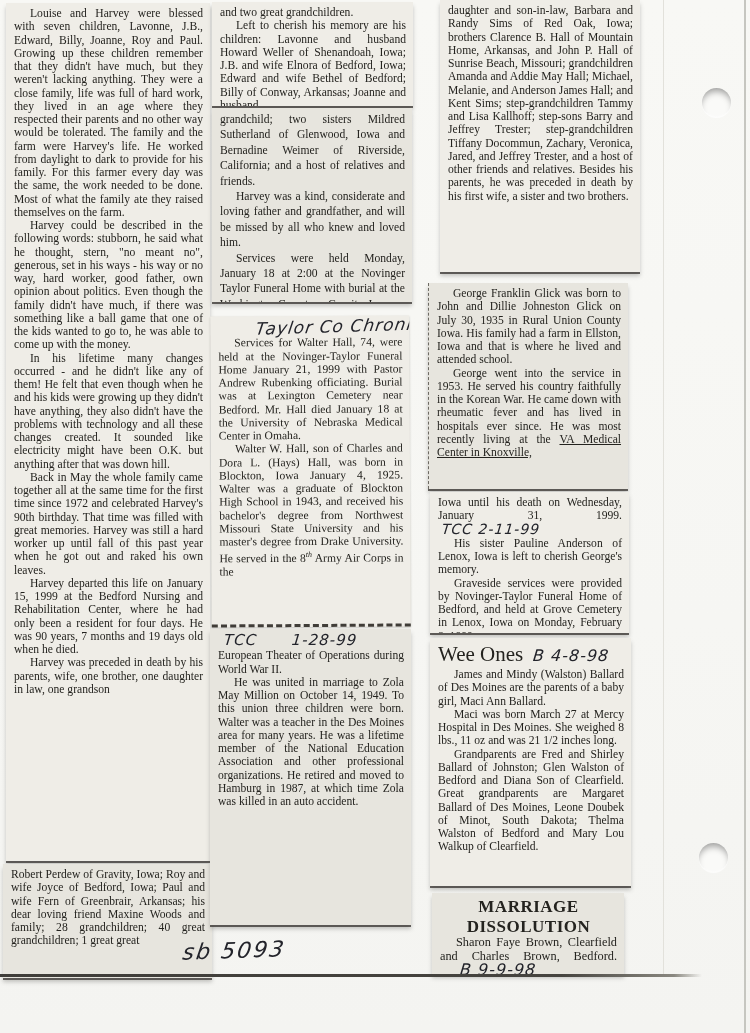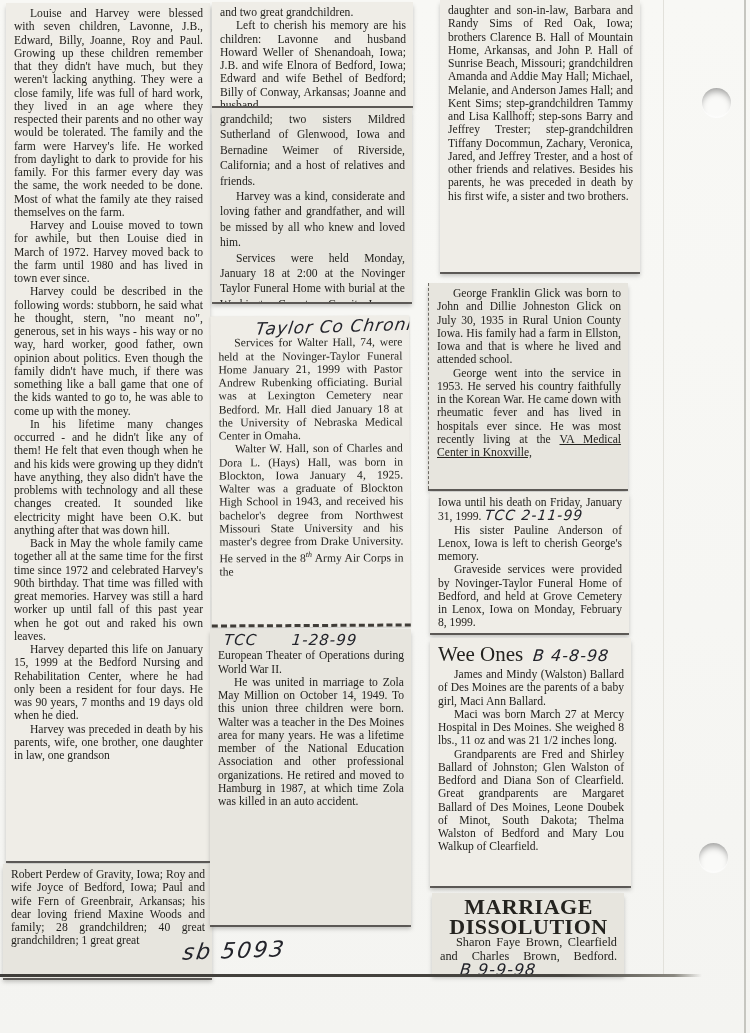--- a/index.html
+++ b/index.html
@@ -36,21 +36,21 @@
   .hw-block { position:absolute; }
   .hw-tcc128 { font-size:15px; margin:1px 0 2px 6px; }
   .hw-inline { font-size:14px; margin-left:4px; }
   .hw-sb { font-size:22px; letter-spacing:2px; }
   .headline-weeones {
     font-size:21px; line-height:24px; font-weight:500; text-indent:0;
     font-family:"Liberation Serif", serif; text-align:left;
   }
   .headline-weeones .hw-inline { font-size:16px; margin-left:10px; }
   .headline-marriage {
-    font-weight:bold; font-size:22px; line-height:19.5px; text-align:center;
+    font-weight:bold; font-size:17px; line-height:19.5px; text-align:center;
     letter-spacing:.5px; margin:0;
   }
   .marriage-body { font-size:12.3px; line-height:13.5px; }
   .hole {
     position:absolute; width:29px; height:29px; border-radius:50%;
     background:#fafaf8;
     box-shadow:inset 0 6px 7px -3px rgba(0,0,0,.38), inset 0 -2px 3px -2px rgba(255,255,255,.9), 0 1px 1px rgba(255,255,255,.8);
   }
   .bottom-edge {
     position:absolute; left:0; top:974px; width:702px; height:3px;
@@ -63,21 +63,20 @@
     position:absolute; top:0; left:663px; width:1px; height:975px; background:#e2e1db;
   }
 </style>
 </head>
 <body>
 
 <div id="page">
 
   <div class="clipping cut-bottom bg-light" style="left:6px; top:3px; width:204px; height:858px;">
     <p class="indent">Louise and Harvey were blessed with seven children, Lavonne, J.B., Edward, Billy, Joanne, Roy and Paul. Growing up these children remember that they didn't have much, but they weren't lacking anything. They were a close family, life was full of hard work, they lived in an age where they respected their parents and no other way would be tolerated. The family and the farm were Harvey's life. He worked from daylight to dark to provide for his family. For this farmer every day was the same, the work needed to be done. Most of what the family ate they raised themselves on the farm.</p>
-    <p class="indent">Harvey and Louise moved to town for awhile, but then Louise died in March of 1972. Harvey moved back to the farm until 1980 and has lived in town ever since.</p>
     <p class="indent">Harvey could be described in the following words: stubborn, he said what he thought, stern, "no meant no", generous, set in his ways - his way or no way, hard worker, good father, own opinion about politics. Even though the family didn't have much, if there was something like a ball game that one of the kids wanted to go to, he was able to come up with the money.</p>
     <p class="indent">In his lifetime many changes occurred - and he didn't like any of them! He felt that even though when he and his kids were growing up they didn't have anything, they also didn't have the problems with technology and all these changes created. It sounded like electricity might have been O.K. but anything after that was down hill.</p>
     <p class="indent">Back in May the whole family came together all at the same time for the first time since 1972 and celebrated Harvey's 90th birthday. That time was filled with great memories. Harvey was still a hard worker up until fall of this past year when he got out and raked his own leaves.</p>
     <p class="indent">Harvey departed this life on January 15, 1999 at the Bedford Nursing and Rehabilitation Center, where he had only been a resident for four days. He was 90 years, 7 months and 19 days old when he died.</p>
     <p class="indent">Harvey was preceded in death by his parents, wife, one brother, one daughter in law, one grandson</p>
   </div>
 
   <div class="clipping cut-bottom bg-dark" style="left:3px; top:864px; width:209px; height:114px;">
     <p>Robert Perdew of Gravity, Iowa; Roy and wife Joyce of Bedford, Iowa; Paul and wife Fern of Greenbrair, Arkansas; his dear loving friend Maxine Woods and family; 28 grandchildren; 40 great grandchildren; 1 great great</p>
   </div>
@@ -110,21 +109,21 @@
   <div class="clipping cut-bottom bg-light" style="left:440px; top:0px; width:200px; height:272px;">
     <p>daughter and son-in-law, Barbara and Randy Sims of Red Oak, Iowa; brothers Clarence B. Hall of Mountain Home, Arkansas, and John P. Hall of Sunrise Beach, Missouri; grandchildren Amanda and Addie May Hall; Michael, Melanie, and Anderson James Hall; and Kent Sims; step-grandchildren Tammy and Lisa Kallhoff; step-sons Barry and Jeffrey Trester; step-grandchildren Tiffany Docommun, Zachary, Veronica, Jared, and Jeffrey Trester, and a host of other friends and relatives. Besides his parents, he was preceded in death by his first wife, a sister and two brothers.</p>
   </div>
 
   <div class="clipping cut-bottom edge-left-dashed bg-dark" style="left:428px; top:283px; width:200px; height:206px;">
     <p class="indent">George Franklin Glick was born to John and Dillie Johneston Glick on July 30, 1935 in Rural Union County Iowa. His family had a farm in Ellston, Iowa and that is where he lived and attended school.</p>
     <p class="indent"><span>George went into the service in 1953. He served his country faithfully in the Korean War. He came down with rheumatic fever and has lived in hospitals ever since. He was most recently living at the </span><span class="underline">VA Medical Center in Knoxville,</span></p>
   </div>
 
   <div class="clipping cut-bottom bg-light" style="left:430px; top:492px; width:199px; height:141px;">
-    <p><span>Iowa until his death on Friday, January 31, 1999.</span><span class="handwriting hw-inline">TCC 2-11-99</span></p>
+    <p><span>Iowa until his death on Wednesday, January 31, 1999.</span><span class="handwriting hw-inline">TCC 2-11-99</span></p>
     <p class="indent">His sister Pauline Anderson of Lenox, Iowa is left to cherish George's memory.</p>
     <p class="indent">Graveside services were provided by Novinger-Taylor Funeral Home of Bedford, and held at Grove Cemetery in Lenox, Iowa on Monday, February 8, 1999.</p>
   </div>
 
   <div class="clipping cut-bottom bg-light" style="left:430px; top:638px; width:201px; height:248px;">
     <p class="headline-weeones"><span>Wee Ones</span><span class="handwriting hw-inline">B 4-8-98</span></p>
     <p class="indent">James and Mindy (Walston) Ballard of Des Moines are the parents of a baby girl, Maci Ann Ballard.</p>
     <p class="indent">Maci was born March 27 at Mercy Hospital in Des Moines. She weighed 8 lbs., 11 oz and was 21 1/2 inches long.</p>
     <p class="indent">Grandparents are Fred and Shirley Ballard of Johnston; Glen Walston of Bedford and Diana Son of Clearfield. Great grandparents are Margaret Ballard of Des Moines, Leone Doubek of Minot, South Dakota; Thelma Walston of Bedford and Mary Lou Walkup of Clearfield.</p>
   </div>

